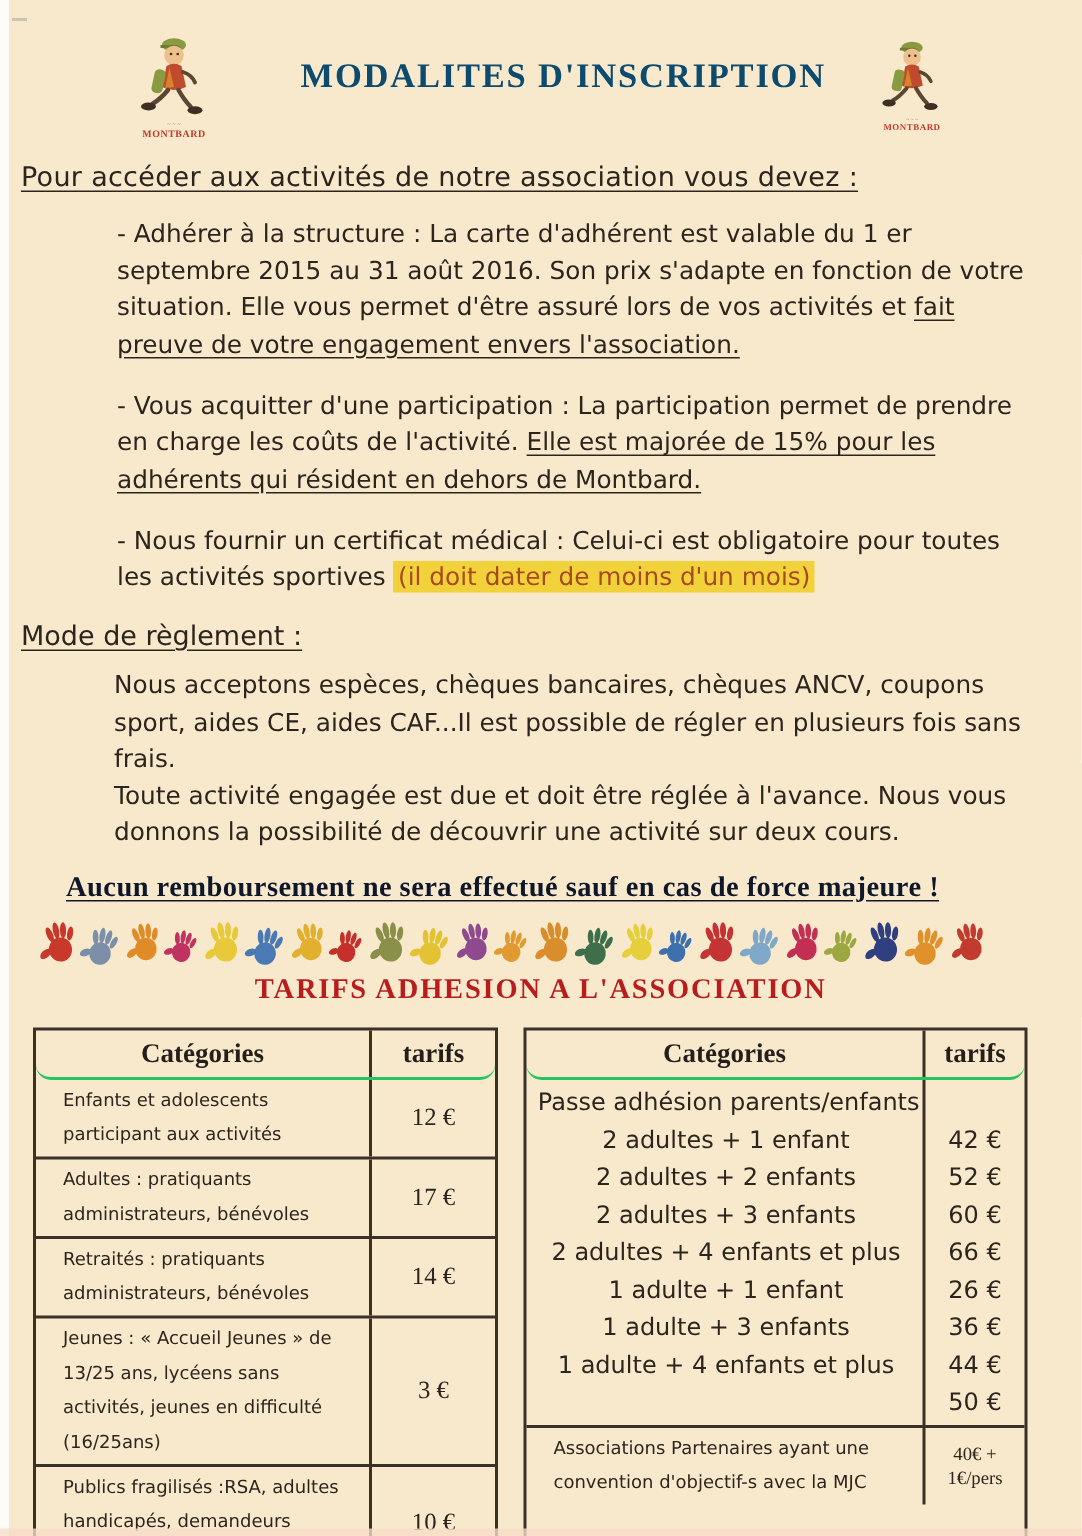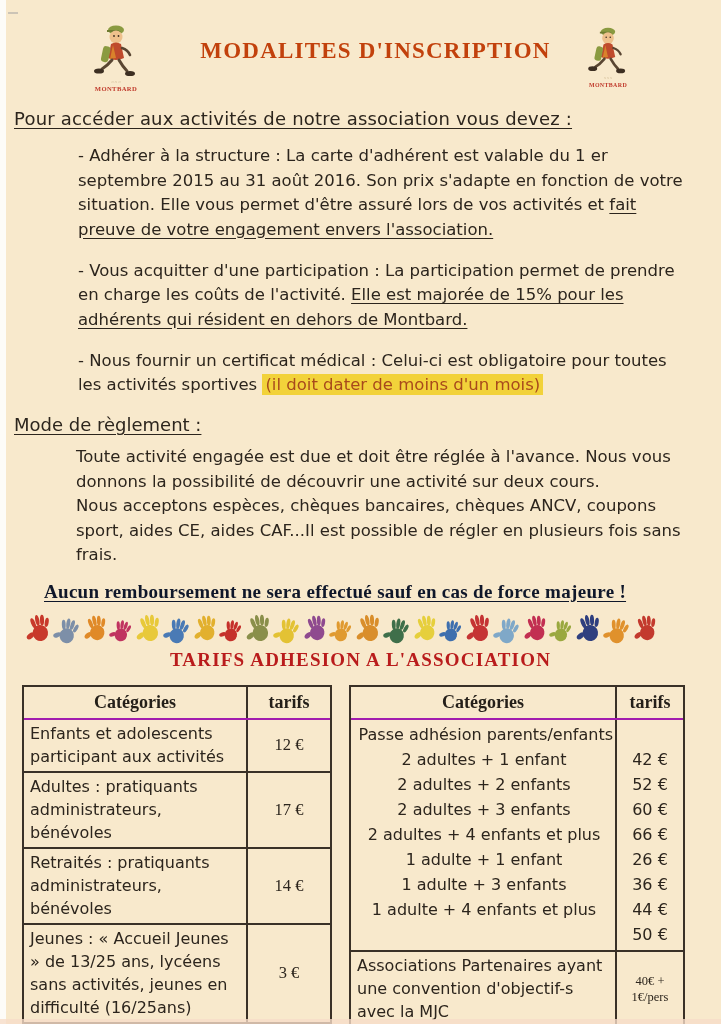--- a/index.html
+++ b/index.html
@@ -13,21 +13,21 @@
   .scan-edge-left{position:absolute;left:0;top:0;width:6px;height:100%;background:#fdfcf8;}
   .scan-tick{position:absolute;left:8px;top:12px;width:10px;height:2px;background:#b9b4ac;opacity:.7;}
   .scan-edge-bottom{position:absolute;left:0;bottom:0;width:100%;height:5px;background:#f6dcc8;opacity:.8;}
 
   
   .header{display:flex;justify-content:center;align-items:flex-start;gap:30px;padding-top:22px;height:84px;}
   .mascot{flex:0 0 auto}
   .mascot.small{margin-top:2px}
   .page-title{
     font-family:"Liberation Serif",serif;font-weight:bold;font-size:23px;
-    letter-spacing:1.2px;margin-top:16px;color:#c2410c;margin-left:24px;
+    letter-spacing:1.2px;margin-top:16px;color:#0c4a6e;margin-left:24px;
   }
 
   .intro-heading{
     margin:2px 0 0 14px;font-size:18px;letter-spacing:.2px;
     text-decoration:underline;text-underline-offset:3px;
   }
   .bullets{margin:0 28px 0 78px;}
   .bullet{margin-top:15px;font-size:16.5px;line-height:24.5px;}
   .seg-plain{}
   .seg-underline{text-decoration:underline;text-underline-offset:3px;}
@@ -55,32 +55,32 @@
   .tariffs-heading{
     text-align:center;font-family:"Liberation Serif",serif;font-weight:bold;
     font-size:19px;letter-spacing:1.2px;margin-top:3px;color:#b91c1c;
   }
 
   
   .tables{display:flex;gap:17px;margin:14px 0 0 22px;}
   .tbl{border:2px solid #3a3127;}
   .tbl-left{width:306px;}
   .tbl-right{width:332px;}
-  .thead{display:flex;border-bottom:2px solid #a21caf;}
+  .thead{display:flex;border-bottom:2px solid #22c55e;border-radius:10px;}
   .th{
     font-family:"Liberation Serif",serif;font-weight:bold;font-size:18px;
     text-align:center;padding:5px 2px;color:#241f19;
   }
   .c-cat{box-sizing:border-box;border-right:2px solid #3a3127;}
   .tbl-left .c-cat{width:224px;}
   .tbl-right .c-cat{width:266px;}
   .c-tar{flex:1;}
   .trow{display:flex;border-bottom:2px solid #3a3127;}
   .trow:last-child{border-bottom:none;}
-  .cell-cat{padding:2px 4px 3px 6px;font-size:16px;line-height:23px;}
+  .cell-cat{padding:2px 4px 3px 18px;font-size:12px;line-height:23px;}
   .cell-tar{display:flex;align-items:center;justify-content:center;font-size:16.5px;padding:1px 1px;text-align:center;font-family:Liberation Serif, serif;}
   .fam-line{height:25px;line-height:25px;text-align:center;font-size:16px;white-space:nowrap;}
   .fam-head{text-align:right;padding-left:2px;white-space:nowrap;}
   .fam-tar-line{height:25px;line-height:25px;text-align:center;font-size:16px;}
   .cell-cat-block{padding:2px 2px 3px 4px;}
   .cell-tar-block{padding:2px 0 3px 0;}
   .tar-small{font-size:12.5px;line-height:16px;}
 </style>
 </head>
 <body>
@@ -134,22 +134,22 @@
 
   <div class="bullets">
     <p class="bullet"><span class="seg-plain">- Adhérer à la structure : La carte d'adhérent est valable du 1 er septembre 2015 au 31 août 2016. Son prix s'adapte en fonction de votre situation. Elle vous permet d'être assuré lors de vos activités et </span><span class="seg-underline">fait preuve de votre engagement envers l'association.</span></p>
     <p class="bullet"><span class="seg-plain">- Vous acquitter d'une participation : La participation permet de prendre en charge les coûts de l'activité. </span><span class="seg-underline">Elle est majorée de 15% pour les adhérents qui résident en dehors de Montbard.</span></p>
     <p class="bullet"><span class="seg-plain">- Nous fournir un certificat médical : Celui-ci est obligatoire pour toutes les activités sportives </span><span class="seg-highlight">(il doit dater de moins d'un mois)</span></p>
   </div>
 
   <div class="mode-heading">Mode de règlement :</div>
 
   <div class="payment">
+    <div>Nous acceptons espèces, chèques bancaires, chèques ANCV, coupons sport, aides CE, aides CAF...Il est possible de régler en plusieurs fois sans frais.</div>
     <div>Toute activité engagée est due et doit être réglée à l'avance. Nous vous donnons la possibilité de découvrir une activité sur deux cours.</div>
-    <div>Nous acceptons espèces, chèques bancaires, chèques ANCV, coupons sport, aides CE, aides CAF...Il est possible de régler en plusieurs fois sans frais.</div>
   </div>
 
   <div class="no-refund">Aucun remboursement ne sera effectué sauf en cas de force majeure !</div>
 
   <div class="hands" id="hands-row">
       <svg class="hand" viewBox="0 0 32 34">
         <use href="#hand-shape" fill="#c8392b"></use>
       </svg>
       <svg class="hand" viewBox="0 0 32 34">
         <use href="#hand-shape" fill="#7d8fa8"></use>

